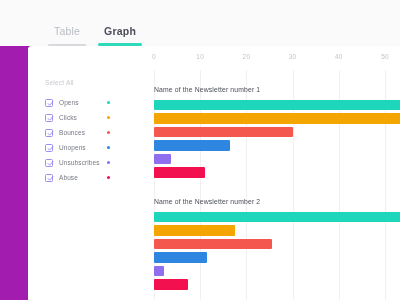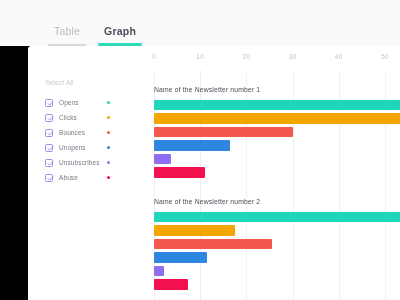--- a/index.html
+++ b/index.html
@@ -10,21 +10,21 @@
     overflow: hidden;
     background: #f2f2f4;
     font-family: "Liberation Sans", sans-serif;
     -webkit-font-smoothing: antialiased;
   }
 
   #app {
     position: relative;
     width: 332px;
     height: 300px;
-    background: #000000;
+    background: #a21caf;
   }
 
   
   .tabbar {
     position: absolute;
     left: 0; top: 0;
     width: 400px; height: 46px;
     background: #fafafb;
     display: flex;
     align-items: flex-end;

